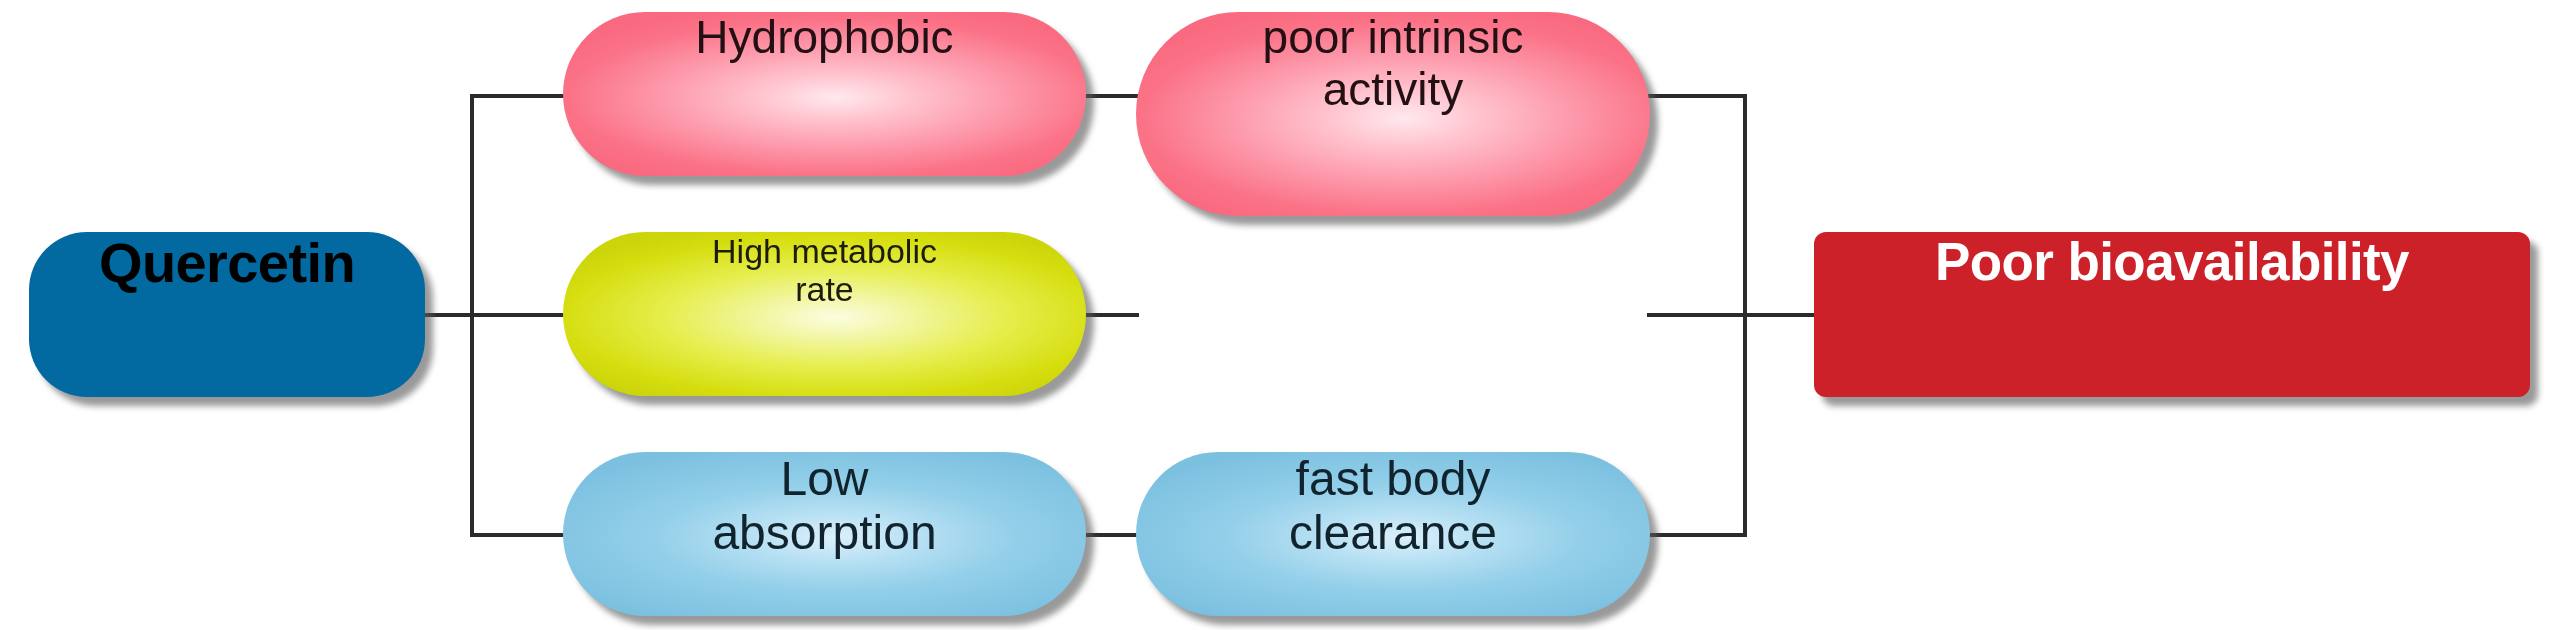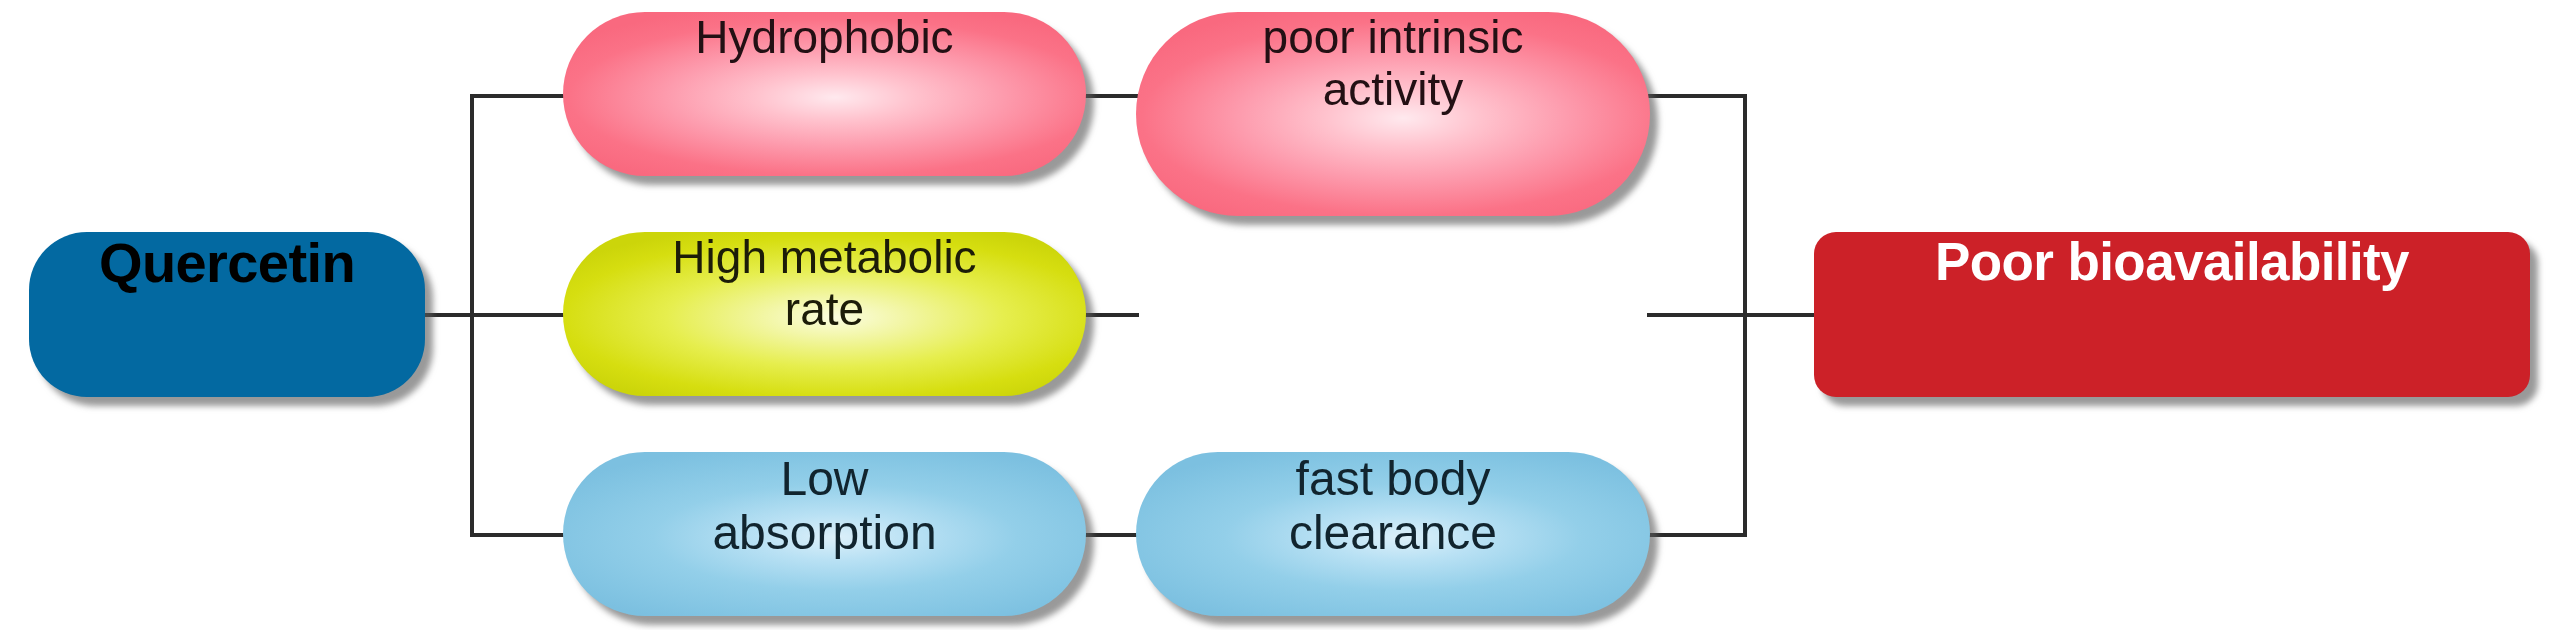--- a/index.html
+++ b/index.html
@@ -44,41 +44,41 @@
     border-radius: 58px;
     color: #000000;
     font-weight: bold;
     font-size: 56px;
     letter-spacing: -0.6px;
   }
 
   
   .node-outcome {
     background: #cc2128;
-    border-radius: 22px;
+    border-radius: 12px;
     color: #ffffff;
     font-weight: bold;
     font-size: 53px;
     letter-spacing: -0.6px;
   }
 
   
   .node-pink {
     background: radial-gradient(ellipse 62% 58% at 52% 52%,
                 #ffe9ee 0%, #ffc3ce 24%, #fd9bad 52%, #fb7287 82%, #f9697f 100%);
     color: #231014;
     font-size: 46px;
   }
 
   
   .node-yellow {
     background: radial-gradient(ellipse 62% 58% at 52% 52%,
                 #fbfde0 0%, #f2f6a4 22%, #e6ee4e 52%, #d6de10 84%, #ccd50a 100%);
     color: #1c1c08;
-    font-size: 46px;
+    font-size: 34px;
   }
 
   
   .node-lightblue {
     background: radial-gradient(ellipse 62% 58% at 52% 52%,
                 #dcf0fa 0%, #b9e1f4 24%, #93cfe9 56%, #83c5e3 86%, #7cc0e0 100%);
     color: #11242e;
     font-size: 48px;
   }
 </style>

